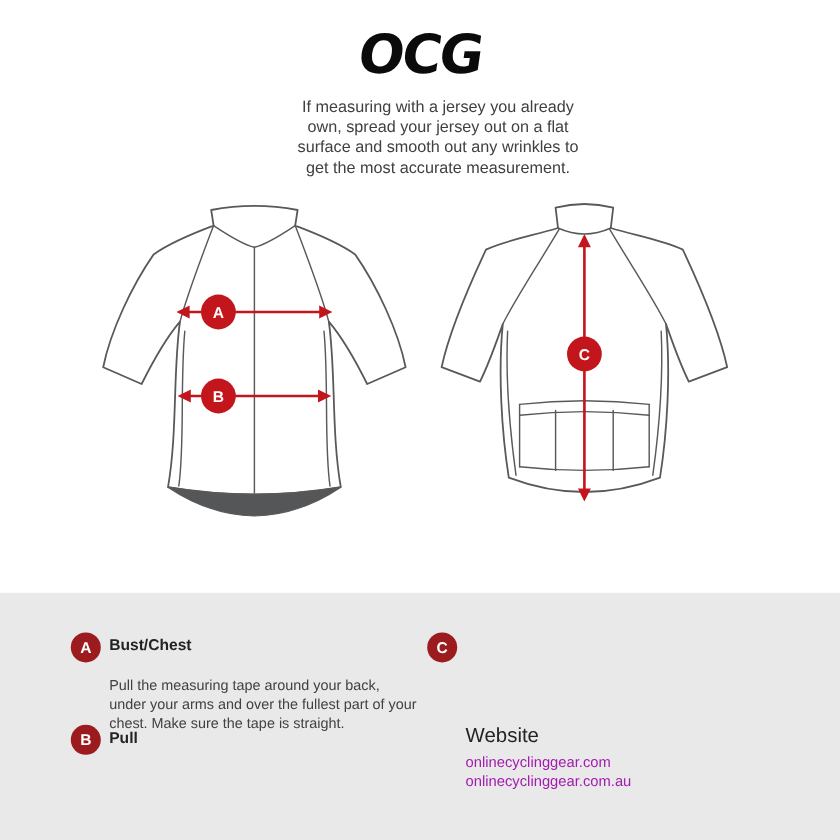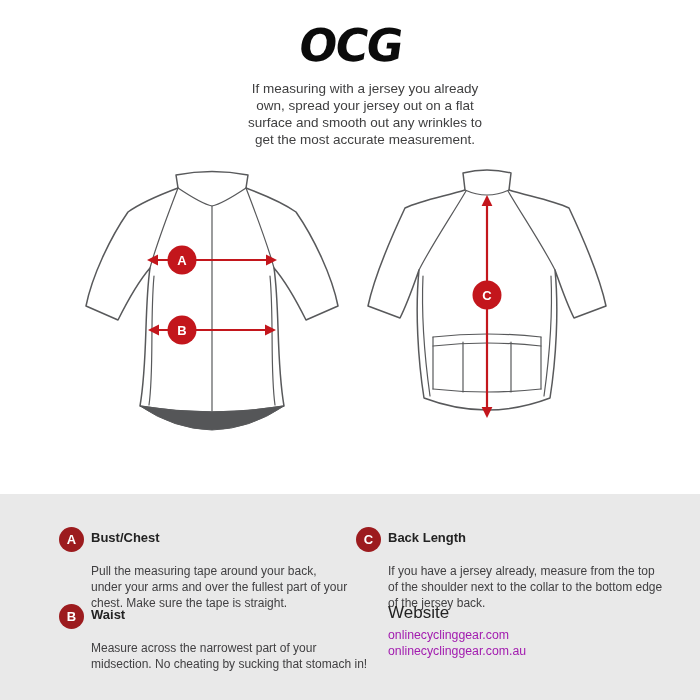--- a/index.html
+++ b/index.html
@@ -172,33 +172,25 @@
     <div class="title">Bust/Chest</div>
     <div class="body pre">Pull the measuring tape around your back,
 under your arms and over the fullest part of your
 chest. Make sure the tape is straight.</div>
   </div>
 </div>
 
 <div class="legend-item item-b">
   <div class="badge">B</div>
   <div>
-    <div class="title">Waist</div>
-    <div class="body pre">Measure  across the narrowest part of your
-midsection. No cheating by sucking that stomach in!</div>
+    <div class="title">Pull</div>
   </div>
 </div>
 
 <div class="legend-item item-c">
   <div class="badge">C</div>
-  <div>
-    <div class="title">Back Length</div>
-    <div class="body pre">If you have a jersey already, measure from the top
-of the shoulder next to the collar to the bottom edge
-of the jersey back.</div>
-  </div>
 </div>
 
 <div class="website">
   <div class="title">Website</div>
   <div class="body pre">onlinecyclinggear.com
 onlinecyclinggear.com.au</div>
 </div>
 
 </body></html>

